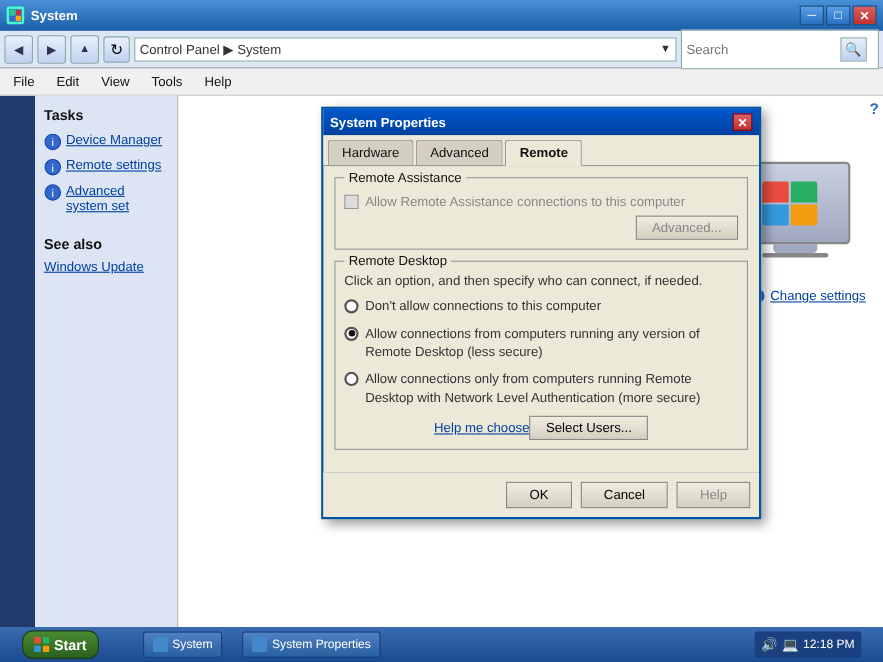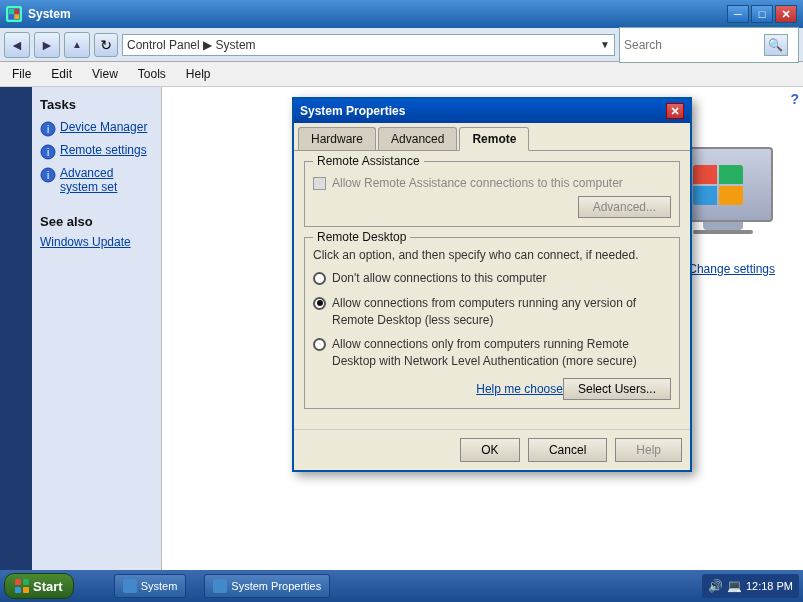--- a/index.html
+++ b/index.html
@@ -213,21 +213,21 @@
 
     .cpu-info {
       position: absolute;
       right: 145px;
       top: 145px;
       font-size: 12px;
       color: #333;
     }
     .change-settings {
       position: absolute;
-      right: 28px;
+      right: 16px;
       top: 175px;
       display: flex;
       align-items: center;
       gap: 4px;
       color: #0040a0;
       font-size: 12px;
       cursor: pointer;
       text-decoration: underline;
     }
     .help-icon-area {
@@ -380,21 +380,21 @@
     }
     .radio-label {
       font-size: 12px;
       color: #333;
       line-height: 1.4;
     }
 
     .dialog-footer-links {
       display: flex;
       align-items: center;
-      justify-content: flex-end;
+      justify-content: center;
       margin-top: 4px;
     }
     .help-link {
       color: #0040a0;
       font-size: 12px;
       text-decoration: underline;
       cursor: pointer;
     }
     .select-users-btn {
       padding: 3px 14px;
@@ -426,21 +426,21 @@
     
     .taskbar {
       position: absolute;
       bottom: 0;
       left: 0;
       right: 0;
       height: 32px;
       background: linear-gradient(to bottom, #3a6ab0, #1a4a90);
       display: flex;
       align-items: center;
-      padding: 0 4px;
+      padding: 0 20px;
       gap: 18px;
     }
     .start-btn {
       height: 26px;
       padding: 0 10px;
       background: linear-gradient(to bottom, #4a8a30, #2a6020);
       border: 1px solid #1a4010;
       border-radius: 10px;
       color: white;
       font-size: 13px;

